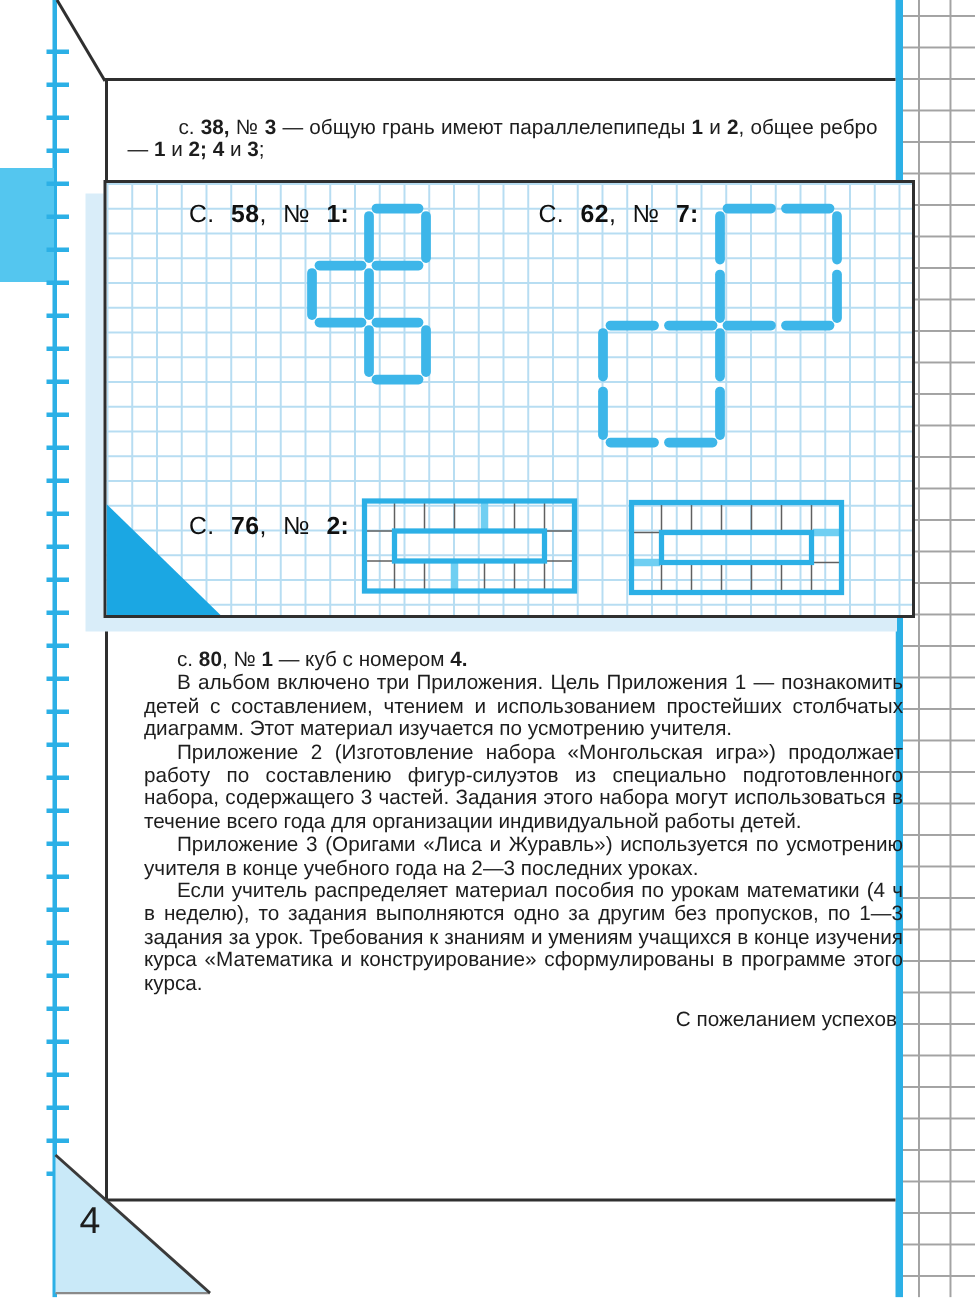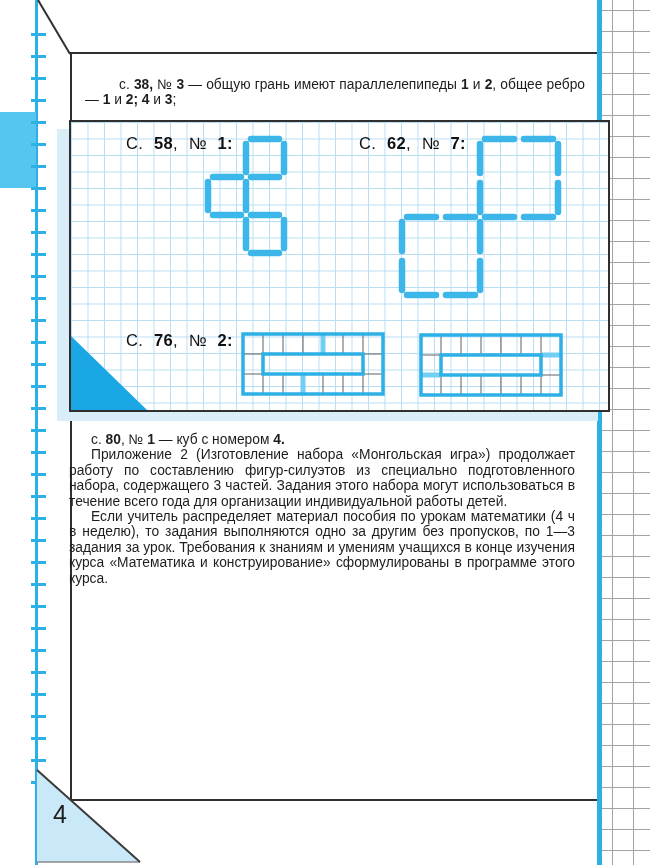--- a/index.html
+++ b/index.html
@@ -22,23 +22,23 @@
   #top-note{position:absolute;left:13px;top:11px;width:500px;font-size:13.8px;line-height:15.4px;
             text-align:justify;text-indent:34px;margin-top:12px;}
   
   #figure-box{left:69px;top:120px;width:541px;height:292px;box-sizing:border-box;z-index:4;
     border:2px solid #2f2f2f;background-color:#fff;
     background-image:linear-gradient(to right,#b7ddf2 1px,transparent 1px),
                      linear-gradient(to bottom,#b7ddf2 1px,transparent 1px);
     background-size:16.5px 16.5px;box-shadow:-12px 9px 0 #d9edf9;}
   #figure-svg{position:absolute;left:0;top:0;width:537px;height:288px;}
   .fig-label{position:absolute;font-size:16.5px;letter-spacing:.3px;word-spacing:6px;color:#101010;white-space:nowrap;}
-  #label-0{left:55px;top:12px;} #label-1{left:288px;top:12px;} #label-2{left:55px;top:209px;}
+  #label-0{left:55px;top:12px;} #label-1{left:288px;top:12px;} #label-2{left:55px;top:220px;}
   
-  #body-block{left:69px;top:432px;width:506px;font-size:13.8px;line-height:15.4px;z-index:3;}
+  #body-block{left:96px;top:432px;width:506px;font-size:13.8px;line-height:15.4px;z-index:3;}
   .para{text-align:justify;text-indent:22px;}
   #signoff{margin-top:9px;text-align:right;padding-right:4px;}
   #signoff-l2{font-style:italic;}
   
   #fold-svg{left:30px;top:766px;width:120px;height:99px;z-index:5;}
   #page-num{left:53px;top:800px;font-size:25px;z-index:6;}
 </style>
 </head>
 <body>
 
@@ -163,24 +163,27 @@
         <rect x="370" y="233" width="100" height="20" fill="none" stroke="#2cb0e6" stroke-width="3.5"></rect>
       </svg>
     <div id="label-0" class="fig-label"><span>С. </span><span style="font-weight: 700;">58</span><span>, № </span><span style="font-weight: 700;">1:</span></div>
     <div id="label-1" class="fig-label"><span>С. </span><span style="font-weight: 700;">62</span><span>, № </span><span style="font-weight: 700;">7:</span></div>
     <div id="label-2" class="fig-label"><span>С. </span><span style="font-weight: 700;">76</span><span>, № </span><span style="font-weight: 700;">2:</span></div>
   </div>
 
   <div id="body-block" class="abs">
     <div id="body-paragraphs">
         <div class="para"><span>с. </span><span style="font-weight: 700;">80</span><span>, № </span><span style="font-weight: 700;">1</span><span> — куб с номером </span><span style="font-weight: 700;">4.</span></div>
+        <div class="para"><span>В альбом включено три Приложения. Цель Приложения 1 — познакомить детей с составлением, чтением и использованием простейших столбчатых диаграмм. Этот материал изучается по усмотрению учителя.</span></div>
         <div class="para"><span>Приложение 2 (Изготовление набора «Монгольская игра») продолжает работу по составлению фигур-силуэтов из специально подготовленного набора, содержащего 3 частей. Задания этого набора могут использоваться в течение всего года для организации индивидуальной работы детей.</span></div>
+        <div class="para"><span>Приложение 3 (Оригами «Лиса и Журавль») используется по усмотрению учителя в конце учебного года на 2—3 последних уроках.</span></div>
         <div class="para"><span>Если учитель распределяет материал пособия по урокам математики (4 ч в неделю), то задания выполняются одно за другим без пропусков, по 1—3 задания за урок. Требования к знаниям и умениям учащихся в конце изучения курса «Математика и конструирование» сформулированы в программе этого курса.</span></div>
       </div>
     <div id="signoff">
+      <div id="signoff-l1">С пожеланием успехов</div>
     </div>
   </div>
 
   <svg id="fold-svg" class="abs" viewBox="0 0 120 99">
     <polygon points="7,4 7,96 110,96" fill="#c9e9f8"></polygon>
     <line x1="7" y1="96" x2="110" y2="96" stroke="#8a8a8a" stroke-width="1.5"></line>
     <line x1="7" y1="4" x2="110" y2="96" stroke="#3a3a3a" stroke-width="2"></line>
   </svg>
   <div id="page-num" class="abs">4</div>
 

